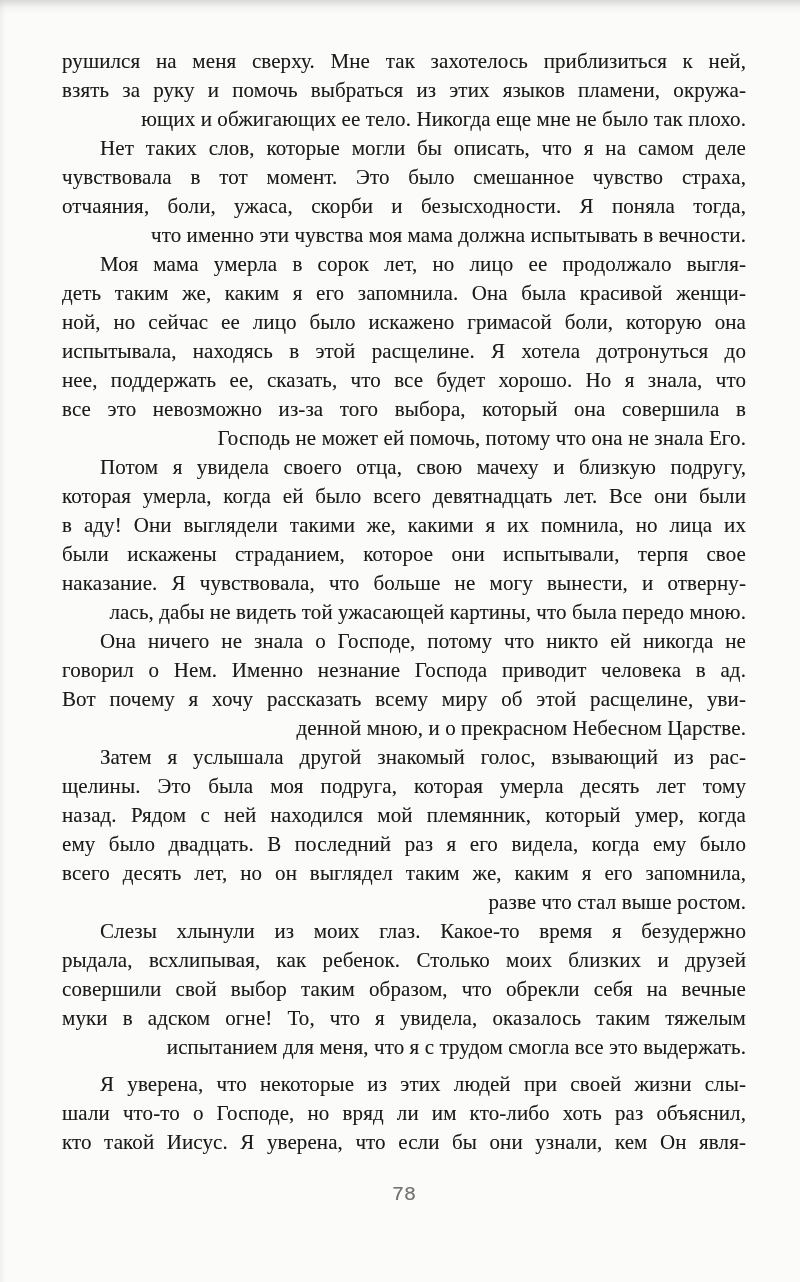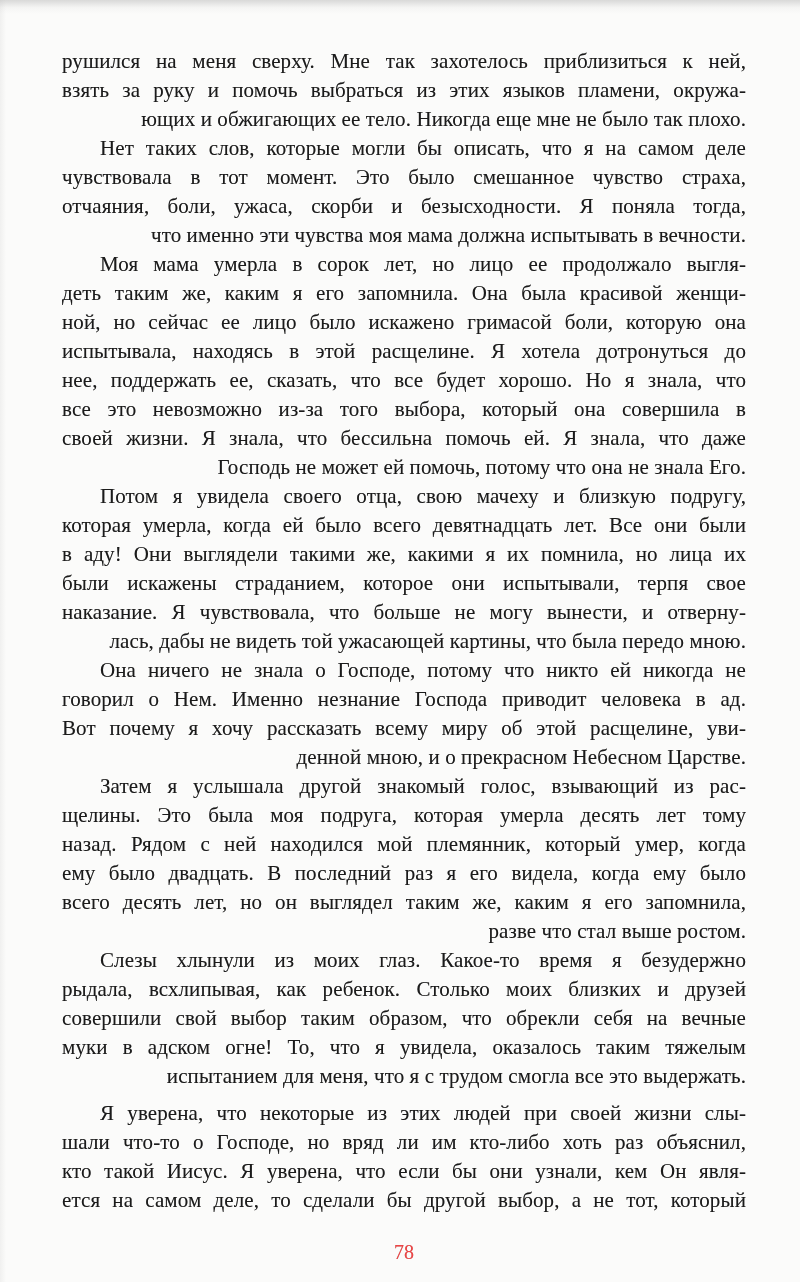--- a/index.html
+++ b/index.html
@@ -57,22 +57,23 @@
   .text-line.lastline {
     text-align: right;
   }
   .paragraph.indented .text-line:first-child {
     text-indent: 38px;
   }
   .page-number {
     margin-top: 26px;
     text-align: center;
     font-size: 20px;
-    color: #ef4444;
+    color: #737373;
     text-shadow: 0 0 0.5px rgba(20,20,20,0.3);
+    font-family: Liberation Mono, monospace;
   }
 </style>
 </head>
 <body>
 
 <div class="scan-edge-top"></div>
 <div class="scan-edge-left"></div>
 
 <div class="book-page">
   <div>
@@ -87,21 +88,20 @@
         <div class="text-line justify">отчаяния, боли, ужаса, скорби и безысходности. Я поняла тогда,</div>
         <div class="text-line lastline">что именно эти чувства моя мама должна испытывать в вечности.</div>
       </div>
       <div class="paragraph indented">
         <div class="text-line justify">Моя мама умерла в сорок лет, но лицо ее продолжало выгля-</div>
         <div class="text-line justify">деть таким же, каким я его запомнила. Она была красивой женщи-</div>
         <div class="text-line justify">ной, но сейчас ее лицо было искажено гримасой боли, которую она</div>
         <div class="text-line justify">испытывала, находясь в этой расщелине. Я хотела дотронуться до</div>
         <div class="text-line justify">нее, поддержать ее, сказать, что все будет хорошо. Но я знала, что</div>
         <div class="text-line justify">все это невозможно из-за того выбора, который она совершила в</div>
-        <div class="text-line justify">своей жизни. Я знала, что бессильна помочь ей. Я знала, что даже</div>
         <div class="text-line lastline">Господь не может ей помочь, потому что она не знала Его.</div>
       </div>
       <div class="paragraph indented">
         <div class="text-line justify">Потом я увидела своего отца, свою мачеху и близкую подругу,</div>
         <div class="text-line justify">которая умерла, когда ей было всего девятнадцать лет. Все они были</div>
         <div class="text-line justify">в аду! Они выглядели такими же, какими я их помнила, но лица их</div>
         <div class="text-line justify">были искажены страданием, которое они испытывали, терпя свое</div>
         <div class="text-line justify">наказание. Я чувствовала, что больше не могу вынести, и отверну-</div>
         <div class="text-line lastline">лась, дабы не видеть той ужасающей картины, что была передо мною.</div>
       </div>
@@ -123,17 +123,16 @@
         <div class="text-line justify">Слезы хлынули из моих глаз. Какое-то время я безудержно</div>
         <div class="text-line justify">рыдала, всхлипывая, как ребенок. Столько моих близких и друзей</div>
         <div class="text-line justify">совершили свой выбор таким образом, что обрекли себя на вечные</div>
         <div class="text-line justify">муки в адском огне! То, что я увидела, оказалось таким тяжелым</div>
         <div class="text-line lastline">испытанием для меня, что я с трудом смогла все это выдержать.</div>
       </div>
       <div class="paragraph indented extra-space">
         <div class="text-line justify">Я уверена, что некоторые из этих людей при своей жизни слы-</div>
         <div class="text-line justify">шали что-то о Господе, но вряд ли им кто-либо хоть раз объяснил,</div>
         <div class="text-line justify">кто такой Иисус. Я уверена, что если бы они узнали, кем Он явля-</div>
-        <div class="text-line justify">ется на самом деле, то сделали бы другой выбор, а не тот, который</div>
       </div>
     </div>
   <div class="page-number">78</div>
 </div>
 
 </body></html>

